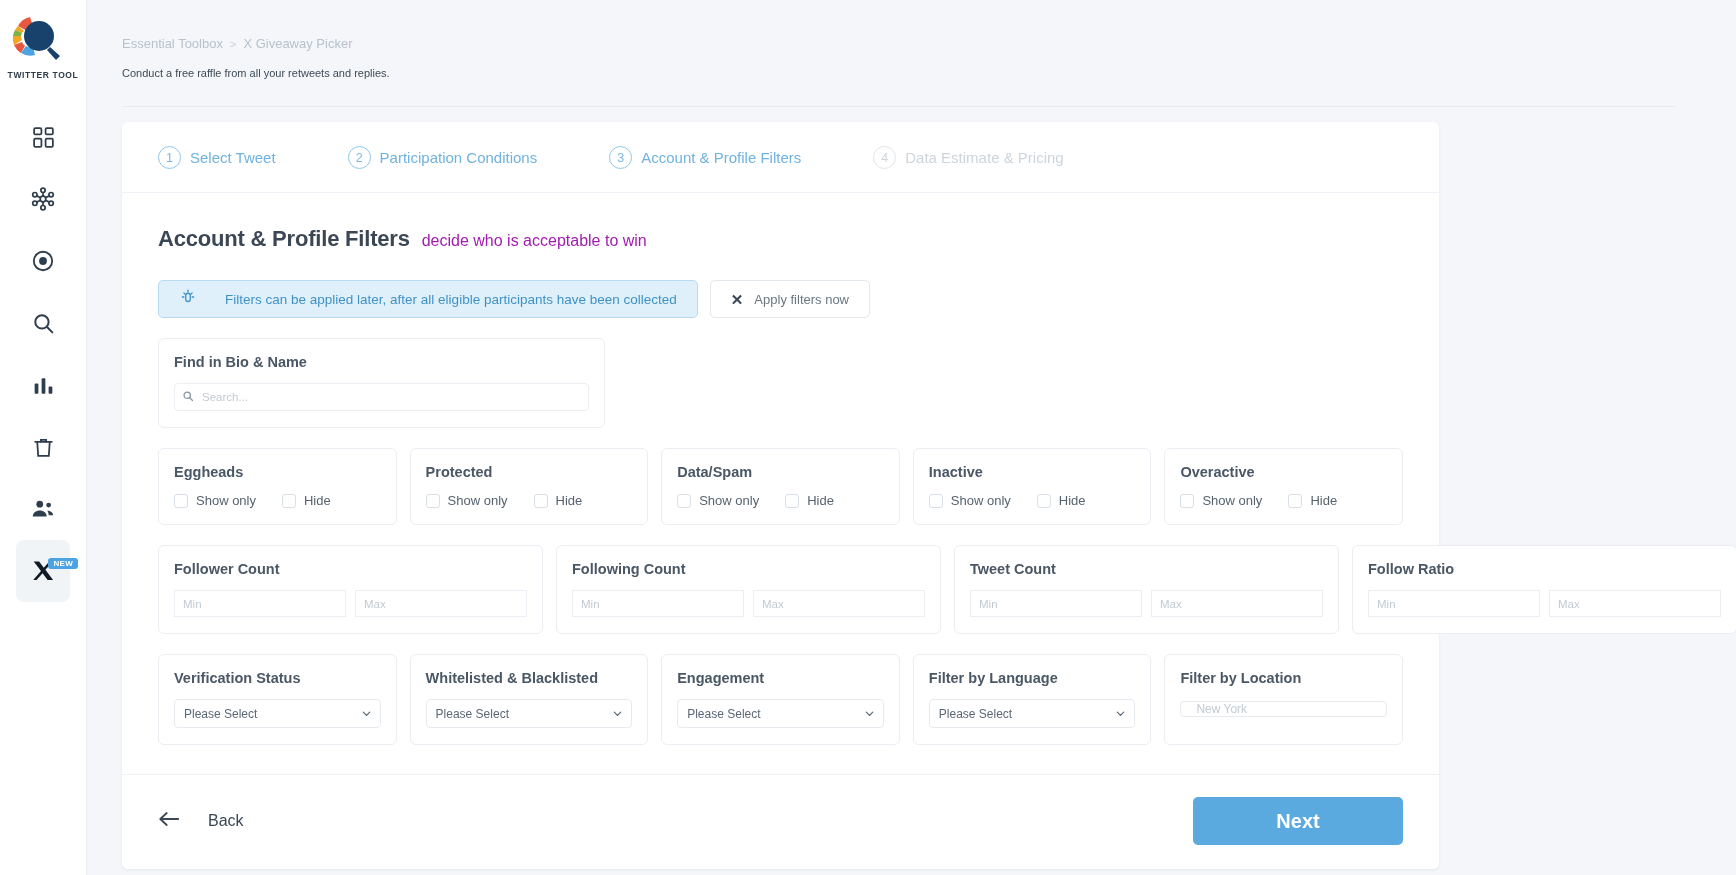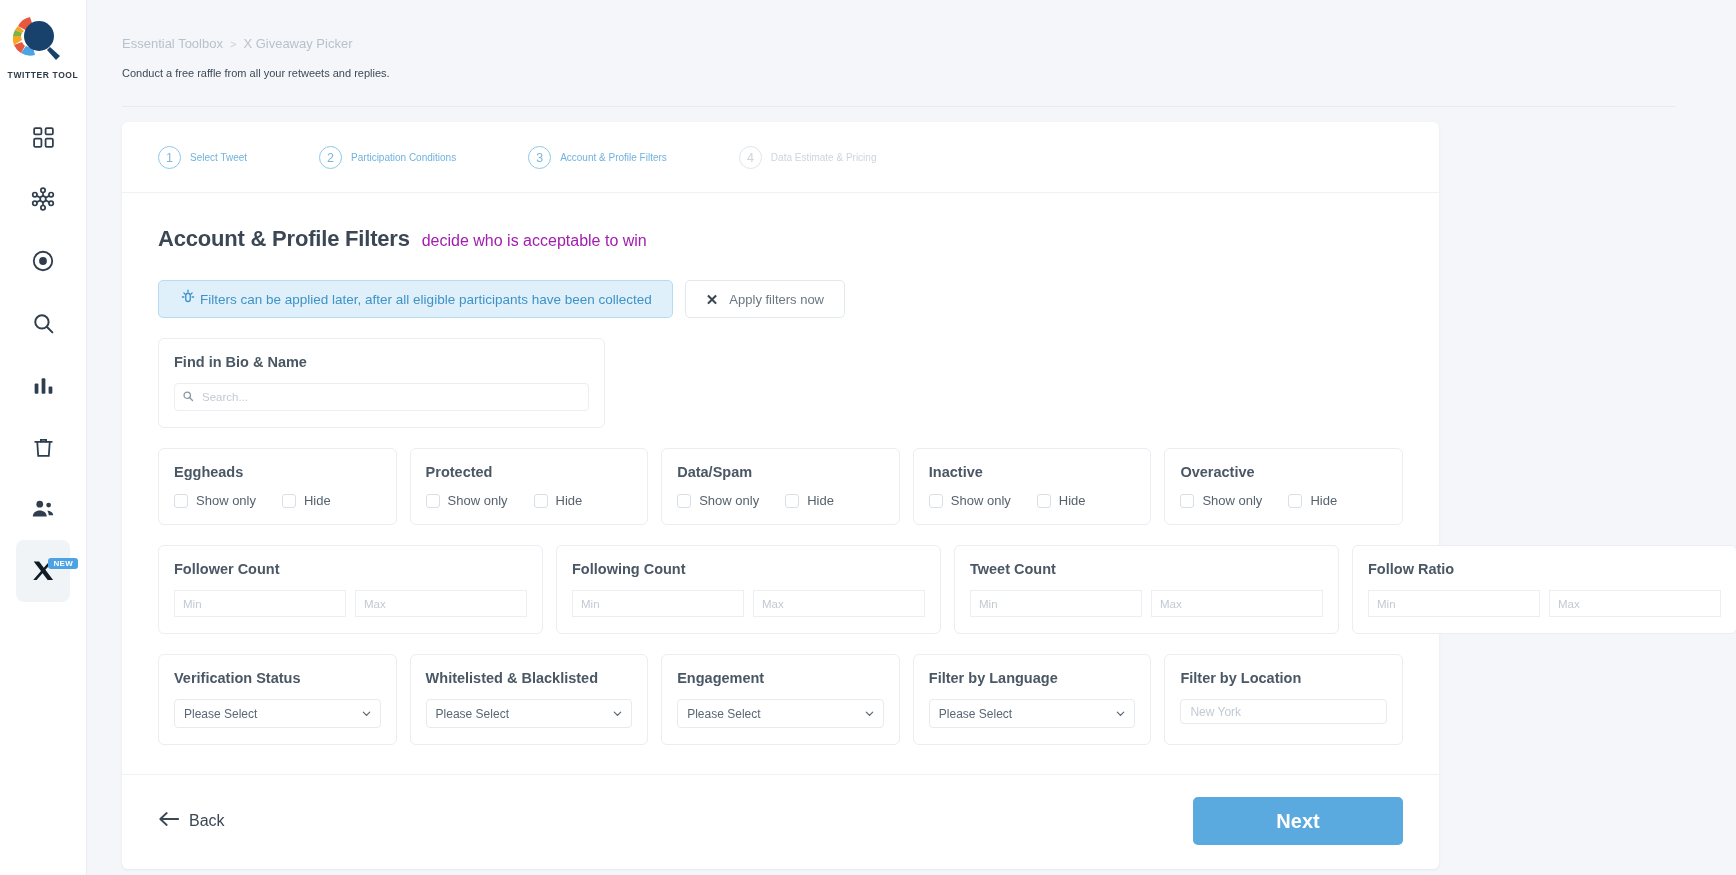--- a/index.html
+++ b/index.html
@@ -57,33 +57,33 @@
     padding: 24px 36px 23px 36px; border-bottom: 1px solid #eef1f5;
   }
   .step { display: flex; align-items: center; gap: 9px; cursor: pointer; }
   .step + .step { margin-left: 72px; }
   .step-num {
     width: 23px; height: 23px; border-radius: 50%;
     border: 1px solid #8dc8ea; color: #7cb8dd;
     display: flex; align-items: center; justify-content: center;
     font-size: 12.5px; flex: 0 0 23px;
   }
-  .step-label { font-size: 10px; color: #6fb3de; }
+  .step-label { font-size: 15px; color: #6fb3de; }
   .step.disabled .step-num { border-color: #dfe5ea; color: #cdd5dc; }
   .step.disabled .step-label { color: #cdd5dc; }
 
   .body { padding: 33px 36px 0 36px; }
   .title-row { display: flex; align-items: baseline; gap: 12px; }
   .title { font-size: 22px; font-weight: 700; color: #3b4754; letter-spacing: -.2px; }
   .title-sub { font-size: 16px; color: #a21caf; }
 
   .notice-row { display: flex; align-items: stretch; gap: 12px; margin-top: 28px; }
   .notice {
     background: #dff0fa; border: 1px solid #b5dcf2; border-radius: 5px;
-    display: flex; align-items: center; gap: 3px;
+    display: flex; align-items: center; gap: 28px;
     padding: 0 20px; height: 38px;
   }
   .notice-text { font-size: 13.5px; color: #3f92c6; }
   .apply-btn {
     border: 1px solid #e3e8ed; border-radius: 5px; background: #fff;
     display: flex; align-items: center; gap: 11px; padding: 0 20px; height: 38px;
     cursor: pointer;
   }
   .apply-btn .x { font-size: 15px; color: #3a4652; font-weight: 700; line-height: 1; }
   .apply-label { font-size: 13px; color: #6a7783; }
@@ -127,33 +127,33 @@
 
   .sel-wrap { position: relative; }
   .sel {
     width: 100%; height: 29px; border: 1px solid #e7ebf0; border-radius: 4px;
     background: #fff; padding: 0 24px 0 9px; font-size: 12px; color: #5a6775;
     appearance: none; -webkit-appearance: none; outline: none;
     font-family: "Liberation Sans", sans-serif; cursor: pointer;
   }
   .sel-caret { position: absolute; right: 9px; top: 50%; transform: translateY(-50%); pointer-events: none; }
   .loc-inp {
-    width: 100%; height: 25px; border: 1px solid #e7ebf0; border-radius: 4px;
-    background: #fff; padding: 0 9px; font-size: 12px; color: #5a6775; outline: none;
+    width: 100%; height: 16px; border: 1px solid #e7ebf0; border-radius: 4px;
+    background: #fff; padding: 0 15px; font-size: 12px; color: #5a6775; outline: none;
     font-family: "Liberation Sans", sans-serif;
   }
   .loc-inp::placeholder { color: #c2cad2; }
 
   
   .card-foot {
     margin-top: 29px; border-top: 1px solid #eef1f5;
     display: flex; align-items: center; justify-content: space-between;
     padding: 22px 36px 24px 36px;
   }
-  .back-btn { display: flex; align-items: center; gap: 9px; cursor: pointer; justify-content: space-between; }
+  .back-btn { display: flex; align-items: center; gap: 28px; cursor: pointer; justify-content: space-between; }
   .back-label { font-size: 16px; color: #3b4754; }
   .next-btn {
     width: 210px; height: 48px; background: #5aaadf; border: none; border-radius: 5px;
     color: #fff; font-size: 20px; font-weight: 700; cursor: pointer;
     font-family: "Liberation Sans", sans-serif;
   }
 </style>
 </head>
 <body>
 

